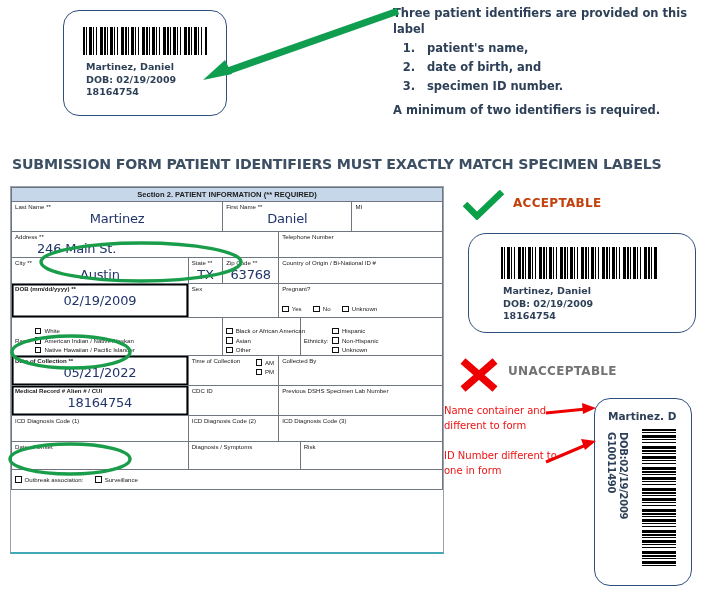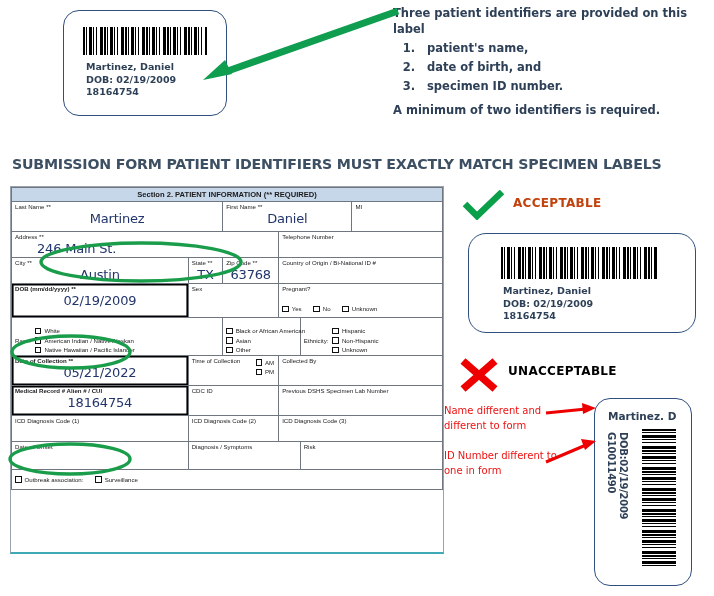--- a/index.html
+++ b/index.html
@@ -169,21 +169,21 @@
     font-weight: bold; font-size: 12px;
     color: #c2410c; letter-spacing: 0.3px;
   }
   #acceptable-label { left: 468px; top: 233px; width: 228px; height: 100px; border-radius: 18px; }
 
   #x-icon { position: absolute; left: 458px; top: 358px; }
   #unacceptable-text {
     position: absolute; left: 508px; top: 364px;
     font-family: "DejaVu Sans", sans-serif;
     font-weight: bold; font-size: 12px;
-    color: #000000; letter-spacing: 0.3px;
+    color: #737373; letter-spacing: 0.3px;
   }
   #unacceptable-label {
     left: 594px; top: 398px; width: 98px; height: 188px;
     border-radius: 16px;
   }
 
   .annot {
     position: absolute;
     font-family: "DejaVu Sans", sans-serif;
     font-size: 10px;
@@ -427,21 +427,21 @@
     <div class="label-text" style="left:34px; top:63.5px;">DOB: 02/19/2009</div>
     <div class="label-text" style="left:34px; top:76px;">18164754</div>
   </div>
 
   <svg id="x-icon" width="42" height="34" viewBox="0 0 42 34">
     <path d="M5 3 L37 31 M37 3 L5 31" stroke="#ee0000" stroke-width="7.5" fill="none" stroke-linecap="butt"></path>
   </svg>
   <div id="unacceptable-text">UNACCEPTABLE</div>
 
   <div class="annot" id="annot-name">
-    <div>Name different and</div>
+    <div>Name container and</div>
     <div>different to form</div>
   </div>
   <div class="annot" id="annot-id">
     <div>ID Number different to</div>
     <div>one in form</div>
   </div>
 
   <div class="label-box" id="unacceptable-label">
     <div class="label-text" style="left:13px; top:11px; font-size:10.5px;">Martinez. D</div>
     <div class="vtext" style="left:23px; top:33px;">DOB:02/19/2009</div>

